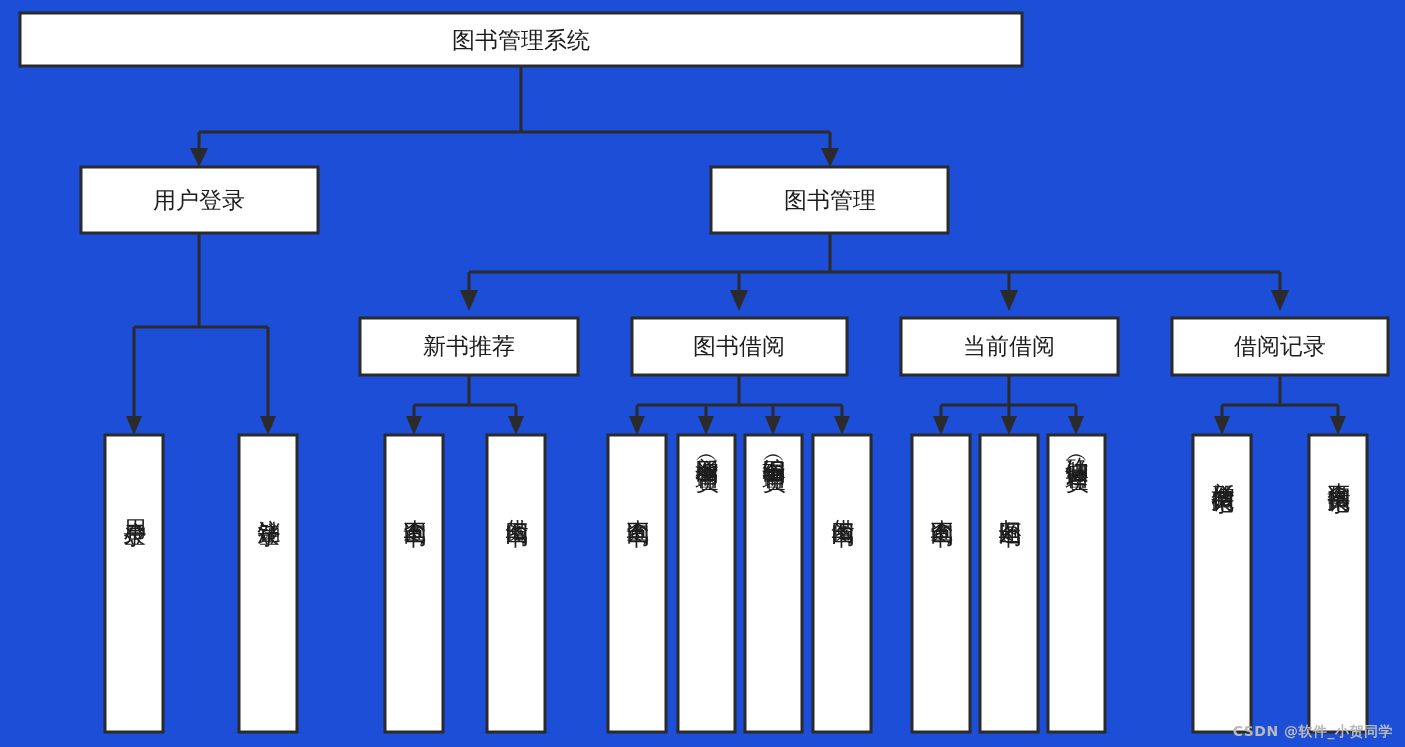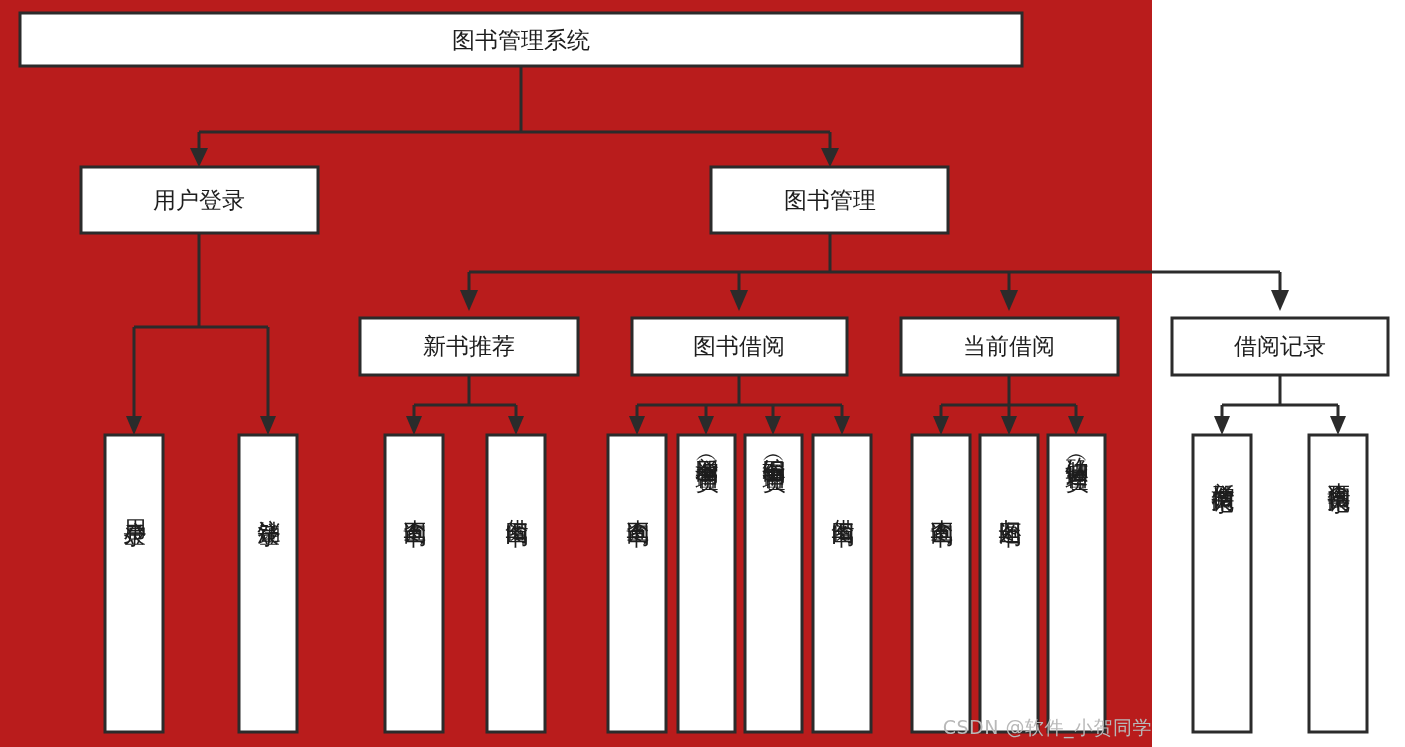--- a/index.html
+++ b/index.html
@@ -9,23 +9,23 @@
     background: #ffffff;
   }
   body {
     width: 1405px;
     height: 747px;
     font-family: "DejaVu Sans", "Liberation Sans", sans-serif;
     overflow: hidden;
   }
   #diagram-root {
     position: relative;
-    width: 1152px;
+    width: 1405px;
     height: 747px;
-    background: #b91c1c;
+    background: #1d4ed8;
   }
   svg#chart-svg {
     position: absolute;
     left: 0;
     top: 0;
     width: 1405px;
     height: 747px;
     display: block;
   }
   .node-rect {
@@ -52,28 +52,29 @@
     stroke: #2b2b2b;
     stroke-width: 3;
     fill: none;
   }
   .arrow-head {
     fill: #2b2b2b;
     stroke: none;
   }
   .watermark {
     position: absolute;
-    right: 0;
+    right: 12px;
     bottom: 6px;
     font-family: "DejaVu Sans", "Liberation Sans", sans-serif;
-    font-size: 19px;
+    font-size: 14px;
     color: #b8b8b8;
     letter-spacing: 0.5px;
     white-space: nowrap;
     pointer-events: none;
+    font-weight: bold;
   }
 </style>
 </head>
 <body>
 
 <div id="diagram-root">
 
   <svg id="chart-svg" viewBox="0 0 1405 747" xmlns="http://www.w3.org/2000/svg">
 
     <g>

